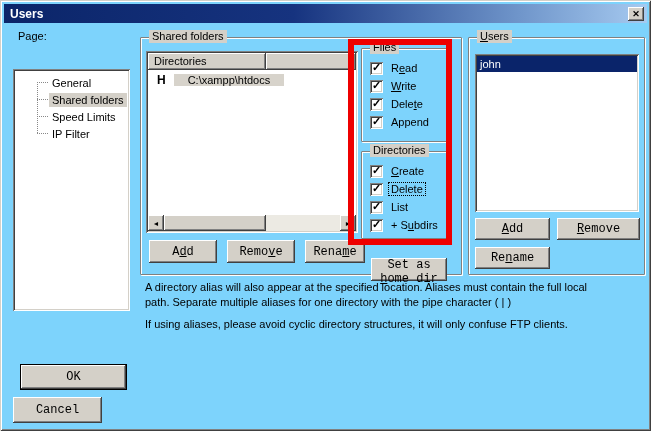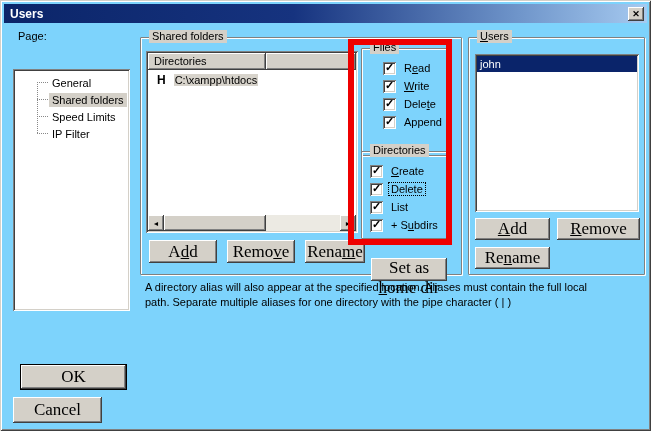--- a/index.html
+++ b/index.html
@@ -20,48 +20,48 @@
     box-shadow: inset 1px 1px 0 #ffffff, 1px 1px 0 #ffffff; }
   .gb-label { position:absolute; top:-8px; left:8px; background:#d4d0c8; padding:0 3px; line-height:13px; }
 
   .titlebar { position:absolute; left:4px; top:4px; width:643px; height:19px;
     background:linear-gradient(to right, #0b2569 0%, #16337f 45%, #6f95ca 80%, #a6caf0 100%);
     display:flex; align-items:center; padding:0 3px 0 6px; }
   .title { color:#fff; font-weight:bold; font-size:12px; flex:1; }
   .closebtn { width:16px; height:14px; display:flex; align-items:center; justify-content:center;
     font-size:9px; font-weight:bold; font-family:"Liberation Sans",sans-serif; color:#000; cursor:default; border:0; }
 
-  button { font-family:Liberation Serif, serif; font-size:17px; color:#000; border:0; cursor:default; }
+  button { font-family:Liberation Mono, monospace; font-size:12px; color:#000; border:0; cursor:default; }
   .btn { position:absolute; }
   .defwrap { position:absolute; border:1px solid #000; }
   .defwrap .btn { position:static; width:100%; height:100%; }
 
   .page-label { position:absolute; left:18px; top:30px; }
   .tree { position:absolute; left:13px; top:46px; width:117px; height:242px; padding-top:5px;margin-top:23px; }
   .tree .vline { position:absolute; left:24px; top:13px; height:51px; width:1px; border-left:1px dotted #888; }
   .trow { display:flex; align-items:center; height:17px; padding-left:24px; position:relative; }
   .stub { width:11px; height:0; border-top:1px dotted #888; margin-right:1px; }
   .tlabel { padding:1px 3px; white-space:nowrap; }
   .tlabel.sel { background:#d4d0c8; }
 
   .gb-shared { left:140px; top:37px; width:322px; height:238px; }
   .dirlist { position:absolute; left:5px; top:13px; width:212px; height:182px; }
   .lv-header { position:absolute; left:2px; top:2px; right:2px; height:17px; display:flex; }
   .hseg { line-height:16px; padding-left:6px; white-space:nowrap; overflow:hidden; }
   .hseg-fill { flex:1; padding:0; }
   .lv-row { position:absolute; left:2px; top:21px; height:15px; display:flex; align-items:center; }
   .flag { margin-left:9px; font-weight:bold; font-size:12px; }
-  .dirpath { margin-left:8px; background:#d7d3cb; padding:0 1px; white-space:nowrap; }
+  .dirpath { margin-left:8px; background:#d7d3cb; padding:0 14px; white-space:nowrap; }
   .hscroll { position:absolute; left:2px; right:2px; bottom:2px; height:16px; display:flex; }
   .sb-btn { width:16px; height:16px; display:flex; align-items:center; justify-content:center;
     font-size:7px; line-height:7px; color:#000; flex:none; }
   .sb-track { flex:1; position:relative; background:#eceae3; }
   .sb-thumb { position:absolute; left:0; top:0; width:58%; height:16px; }
 
-  .gb-files { left:220px; top:10px; width:88px; height:108px;padding-left:13px; }
+  .gb-files { left:220px; top:10px; width:88px; height:94px; }
   .gb-dirs  { left:220px; top:113px; width:88px; height:88px; }
   .cbrow { display:flex; align-items:center; height:18px; padding-left:8px; }
   .gb-files .cbrow:first-of-type, .gb-dirs .cbrow:first-of-type { margin-top:10px; }
   .cb { width:13px; height:13px; margin-right:6px; background:#fff; flex:none;
     box-shadow: inset 1px 1px 0 #808080, inset -1px -1px 0 #ffffff,
                 inset 2px 2px 0 #404040, inset -2px -2px 0 #d4d0c8;
     display:flex; align-items:center; justify-content:center; }
   .check { font-size:11px; font-weight:bold; line-height:11px; margin-top:-1px; }
   .cbl { padding:0 2px; white-space:nowrap; }
   .cbl.focus { outline:1px dotted #000; }
@@ -206,20 +206,21 @@
     <button class="btn raised b-add">A<span style="text-decoration: underline;">d</span>d</button>
     <button class="btn raised b-remove">Remo<span style="text-decoration: underline;">v</span>e</button>
     <button class="btn raised b-rename">Rena<span style="text-decoration: underline;">m</span>e</button>
     <button class="btn raised b-home">Set as <span style="text-decoration: underline;">h</span>ome dir</button>
   </div>
 
   <div class="redbox"></div>
 
   <div class="notes">
     <p>A directory alias will also appear at the specified location. Aliases must contain the full local path. Separate multiple aliases for one directory with the pipe character ( | )</p>
+    <p>If using aliases, please avoid cyclic directory structures, it will only confuse FTP clients.</p>
   </div>
 
   <div class="groupbox gb-users">
     <span class="gb-label"><span style="text-decoration: underline;">U</span>sers</span>
     <div class="userlist sunken">
       <div class="uitem">john</div>
     </div>
     <button class="btn raised u-add"><span style="text-decoration: underline;">A</span>dd</button>
     <button class="btn raised u-remove"><span style="text-decoration: underline;">R</span>emove</button>
     <button class="btn raised u-rename">Re<span style="text-decoration: underline;">n</span>ame</button>

